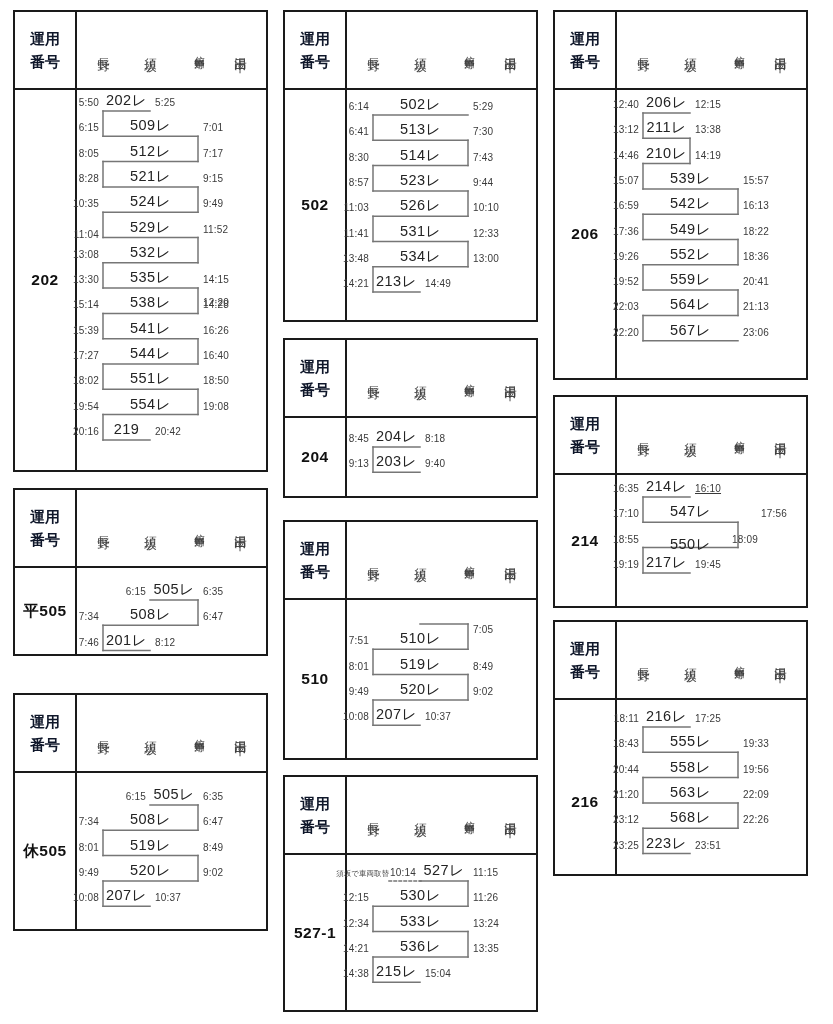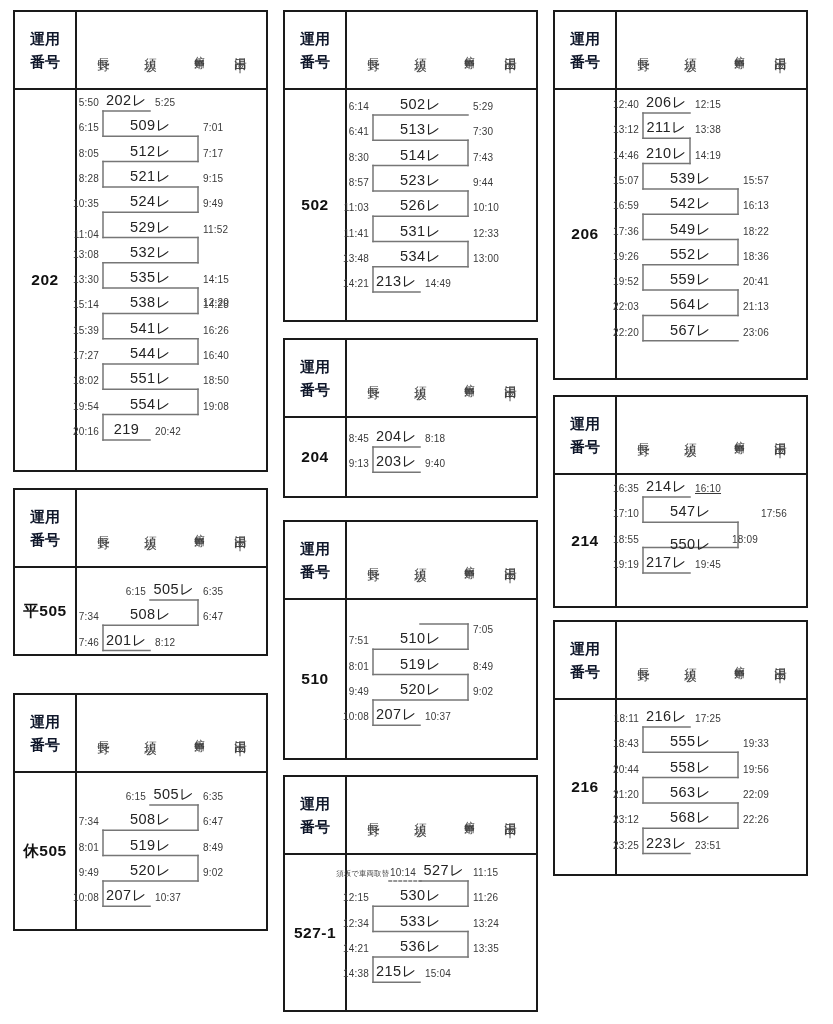--- a/index.html
+++ b/index.html
@@ -418,21 +418,21 @@
     </div>
     <div class="box" style="left: 553px; top: 620px; height: 256px;">
       <div class="box-header">
         <div class="unit-label"><span>運用番号</span></div>
         <div class="station" style="left: 88px;">長野</div>
         <div class="station" style="left: 135px;">須坂</div>
         <div class="station st-long" style="left: 185px;">信州中野</div>
         <div class="station" style="left: 225px;">湯田中</div>
       </div>
       <div class="col-divider"></div>
-      <div class="box-id" style="top: 165px;">216</div>
+      <div class="box-id" style="top: 180px;">216</div>
       <svg width="251" height="174" class="diagram">
         <line x1="88" y1="27" x2="135" y2="27" style="stroke: var(--run_line); stroke-width: 1.5; stroke-linecap: square;"></line>
         <line x1="88" y1="52.3" x2="183" y2="52.3" style="stroke: var(--run_line); stroke-width: 1.5; stroke-linecap: square;"></line>
         <line x1="88" y1="27" x2="88" y2="52.3" style="stroke: var(--run_line); stroke-width: 1.5; stroke-linecap: square;"></line>
         <line x1="88" y1="77.6" x2="183" y2="77.6" style="stroke: var(--run_line); stroke-width: 1.5; stroke-linecap: square;"></line>
         <line x1="183" y1="52.3" x2="183" y2="77.6" style="stroke: var(--run_line); stroke-width: 1.5; stroke-linecap: square;"></line>
         <line x1="88" y1="102.9" x2="183" y2="102.9" style="stroke: var(--run_line); stroke-width: 1.5; stroke-linecap: square;"></line>
         <line x1="88" y1="77.6" x2="88" y2="102.9" style="stroke: var(--run_line); stroke-width: 1.5; stroke-linecap: square;"></line>
         <line x1="88" y1="128.2" x2="183" y2="128.2" style="stroke: var(--run_line); stroke-width: 1.5; stroke-linecap: square;"></line>
         <line x1="183" y1="102.9" x2="183" y2="128.2" style="stroke: var(--run_line); stroke-width: 1.5; stroke-linecap: square;"></line>

